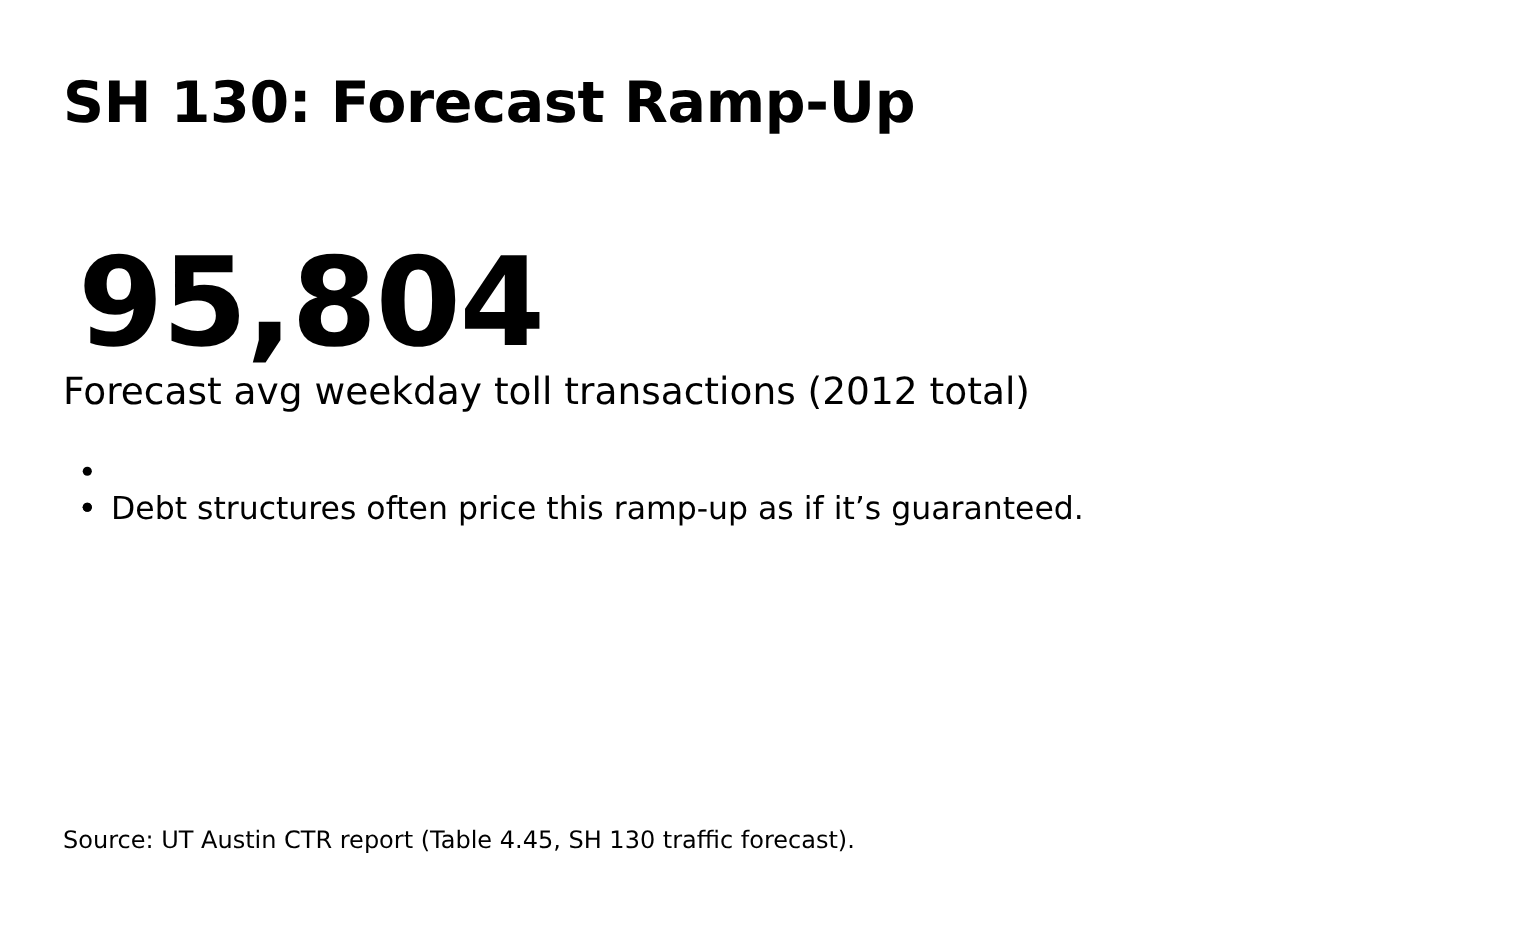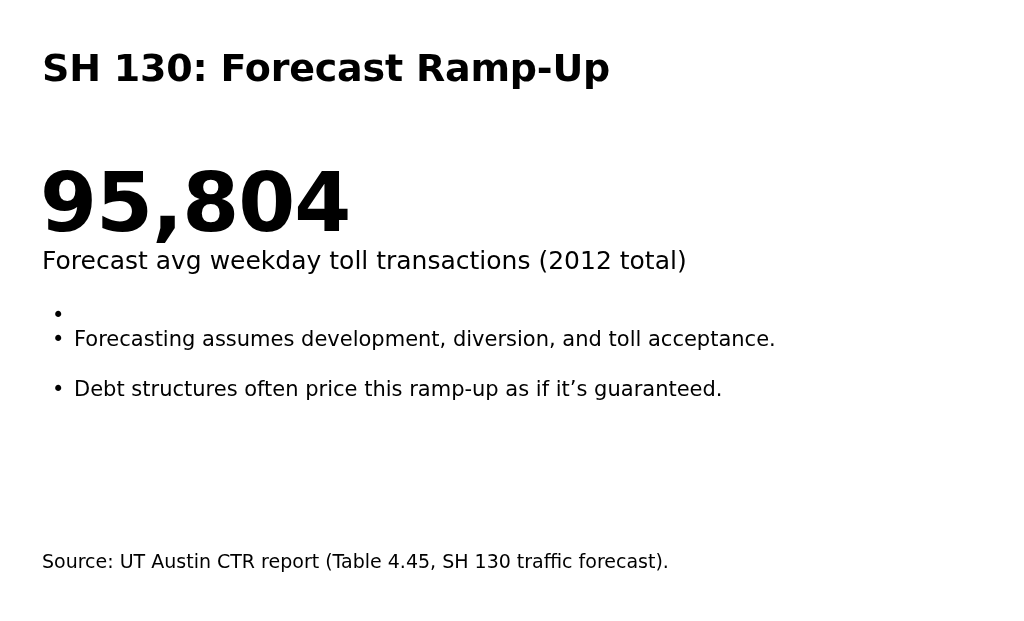--- a/index.html
+++ b/index.html
@@ -25,21 +25,21 @@
     left: 42px;
     top: 48px;
     font-size: 38px;
     font-weight: bold;
     letter-spacing: -0.2px;
     line-height: 1.1;
     white-space: nowrap;
   }
   .big-number {
     position: absolute;
-    left: 40px;
+    left: 52px;
     top: 162px;
     font-size: 82px;
     font-weight: bold;
     line-height: 1;
     letter-spacing: -1px;
   }
   .subtitle {
     position: absolute;
     left: 42px;
     top: 246px;
@@ -68,21 +68,21 @@
   }
   .bullets li .dot {
     position: absolute;
     left: 0;
     top: 0;
   }
   .source {
     position: absolute;
     left: 42px;
     top: 550px;
-    font-size: 19px;
+    font-size: 16px;
     line-height: 1.2;
     white-space: nowrap;
   }
 </style>
 </head>
 <body>
 
 <div class="slide">
 
   <div class="title">SH 130: Forecast Ramp-Up</div>
@@ -90,21 +90,20 @@
   <div class="big-number">95,804</div>
 
   <div class="subtitle">Forecast avg weekday toll transactions (2012 total)</div>
 
   <ul class="bullets">
     <li>
       <span class="dot">•</span>
     </li>
     <li>
       <span class="dot">•</span>
-      <span>Forecasting assumes development, diversion, and toll acceptance.</span>
     </li>
     <li>
       <span class="dot">•</span>
       <span>Debt structures often price this ramp-up as if it’s guaranteed.</span>
     </li>
   </ul>
 
   <div class="source">Source: UT Austin CTR report (Table 4.45, SH 130 traffic forecast).</div>
 
 </div>

